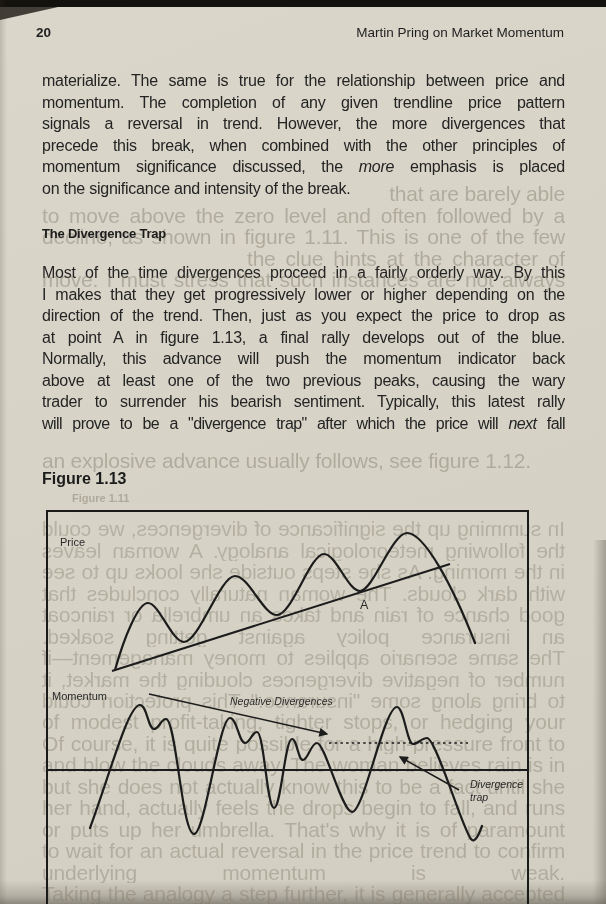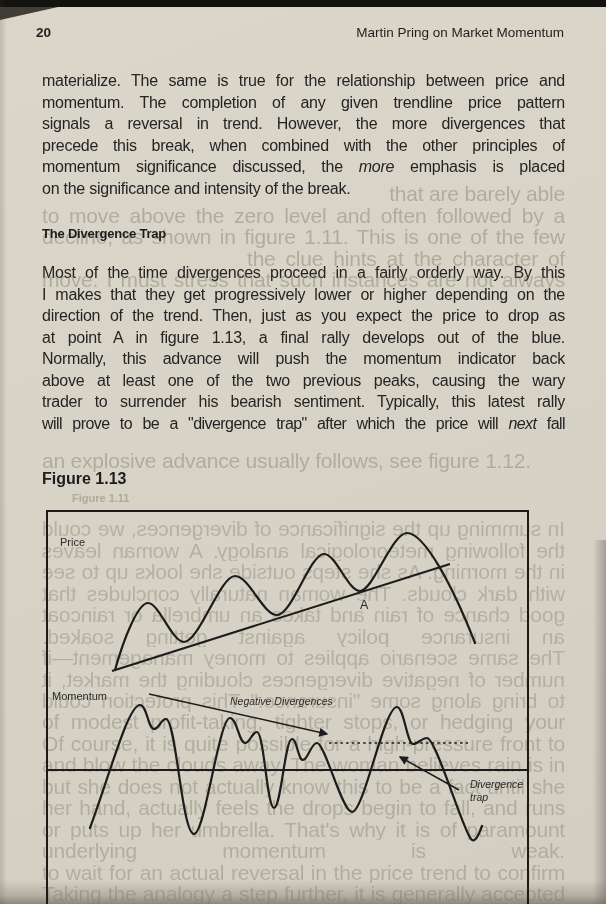--- a/index.html
+++ b/index.html
@@ -89,22 +89,22 @@
       <div class="bleed-line">number of negative divergences clouding the market, it makes sense</div>
       <div class="bleed-line">to bring along some "insurance." This protection could take the forms</div>
     </div>
   <div class="bleed bleed-df">
       <div class="bleed-line">of modest profit-taking, tighter stops, or hedging your position.</div>
       <div class="bleed-line">Of course, it is quite possible for a high-pressure front to arrive</div>
       <div class="bleed-line">and blow the clouds away.  The woman believes rain is in the offing,</div>
       <div class="bleed-line">but she does not actually know this to be a fact until she holds out</div>
       <div class="bleed-line">her hand, actually feels the drops begin to fall, and runs for cover</div>
       <div class="bleed-line">or puts up her umbrella.  That's why it is of paramount importance</div>
+      <div class="bleed-line">to wait for an actual reversal in the price trend to confirm that the</div>
       <div class="bleed-line">underlying momentum is weak.</div>
-      <div class="bleed-line">to wait for an actual reversal in the price trend to confirm that the</div>
       <div class="bleed-line">Taking the analogy a step further, it is generally accepted that</div>
     </div>
 
   <div class="header-row">
     <span class="page-number">20</span>
     <span class="running-title">Martin Pring on Market Momentum</span>
   </div>
 
   <div class="para" id="p1">
       <div class="para-line">materialize. The same is true for the relationship between price and</div>

